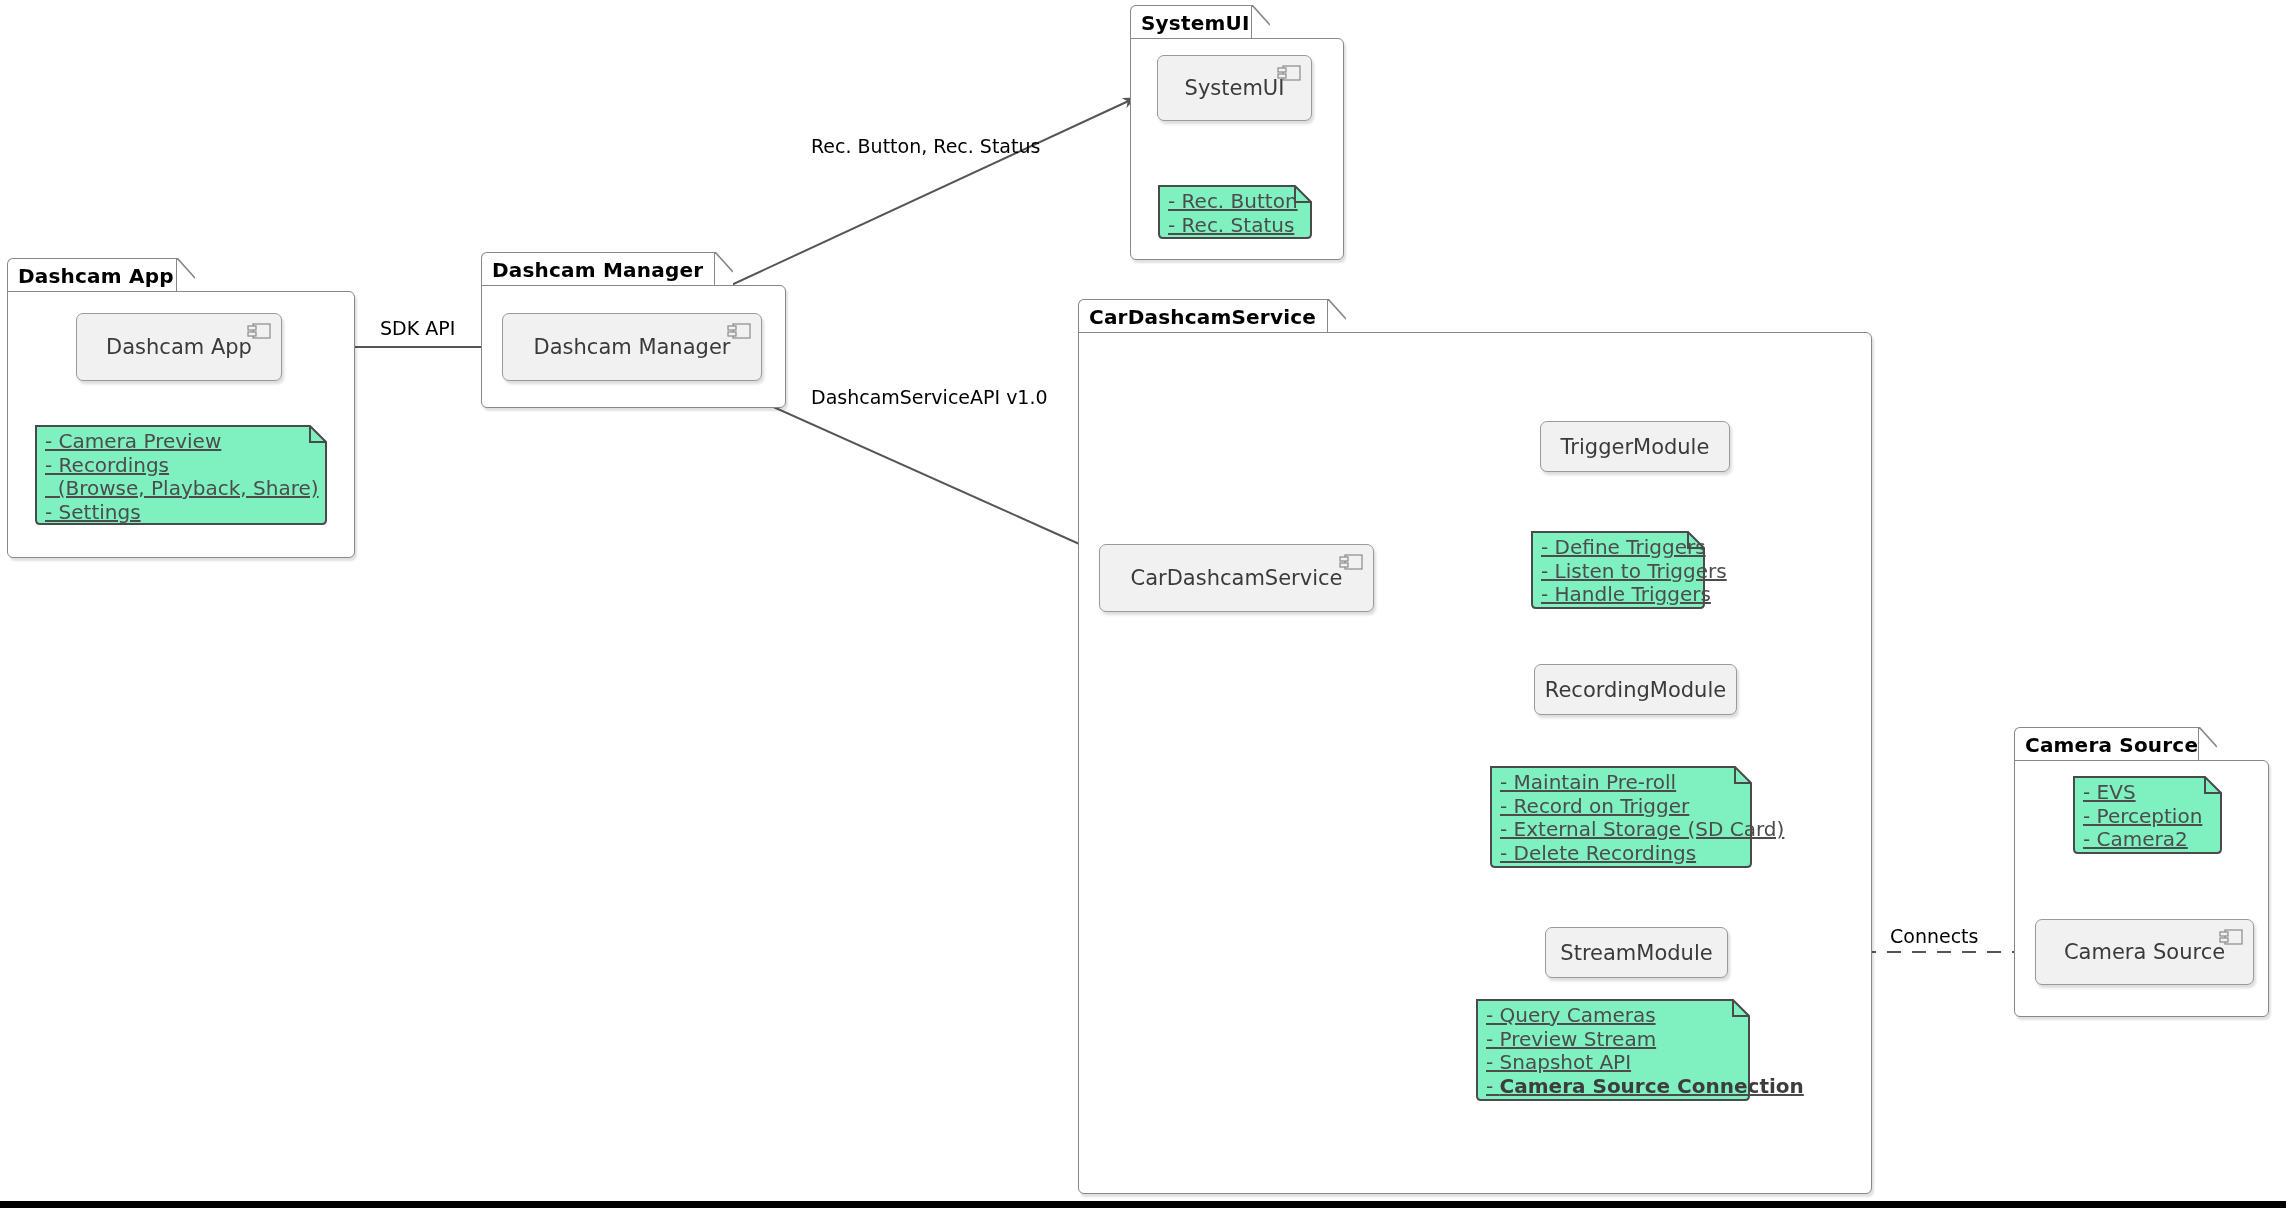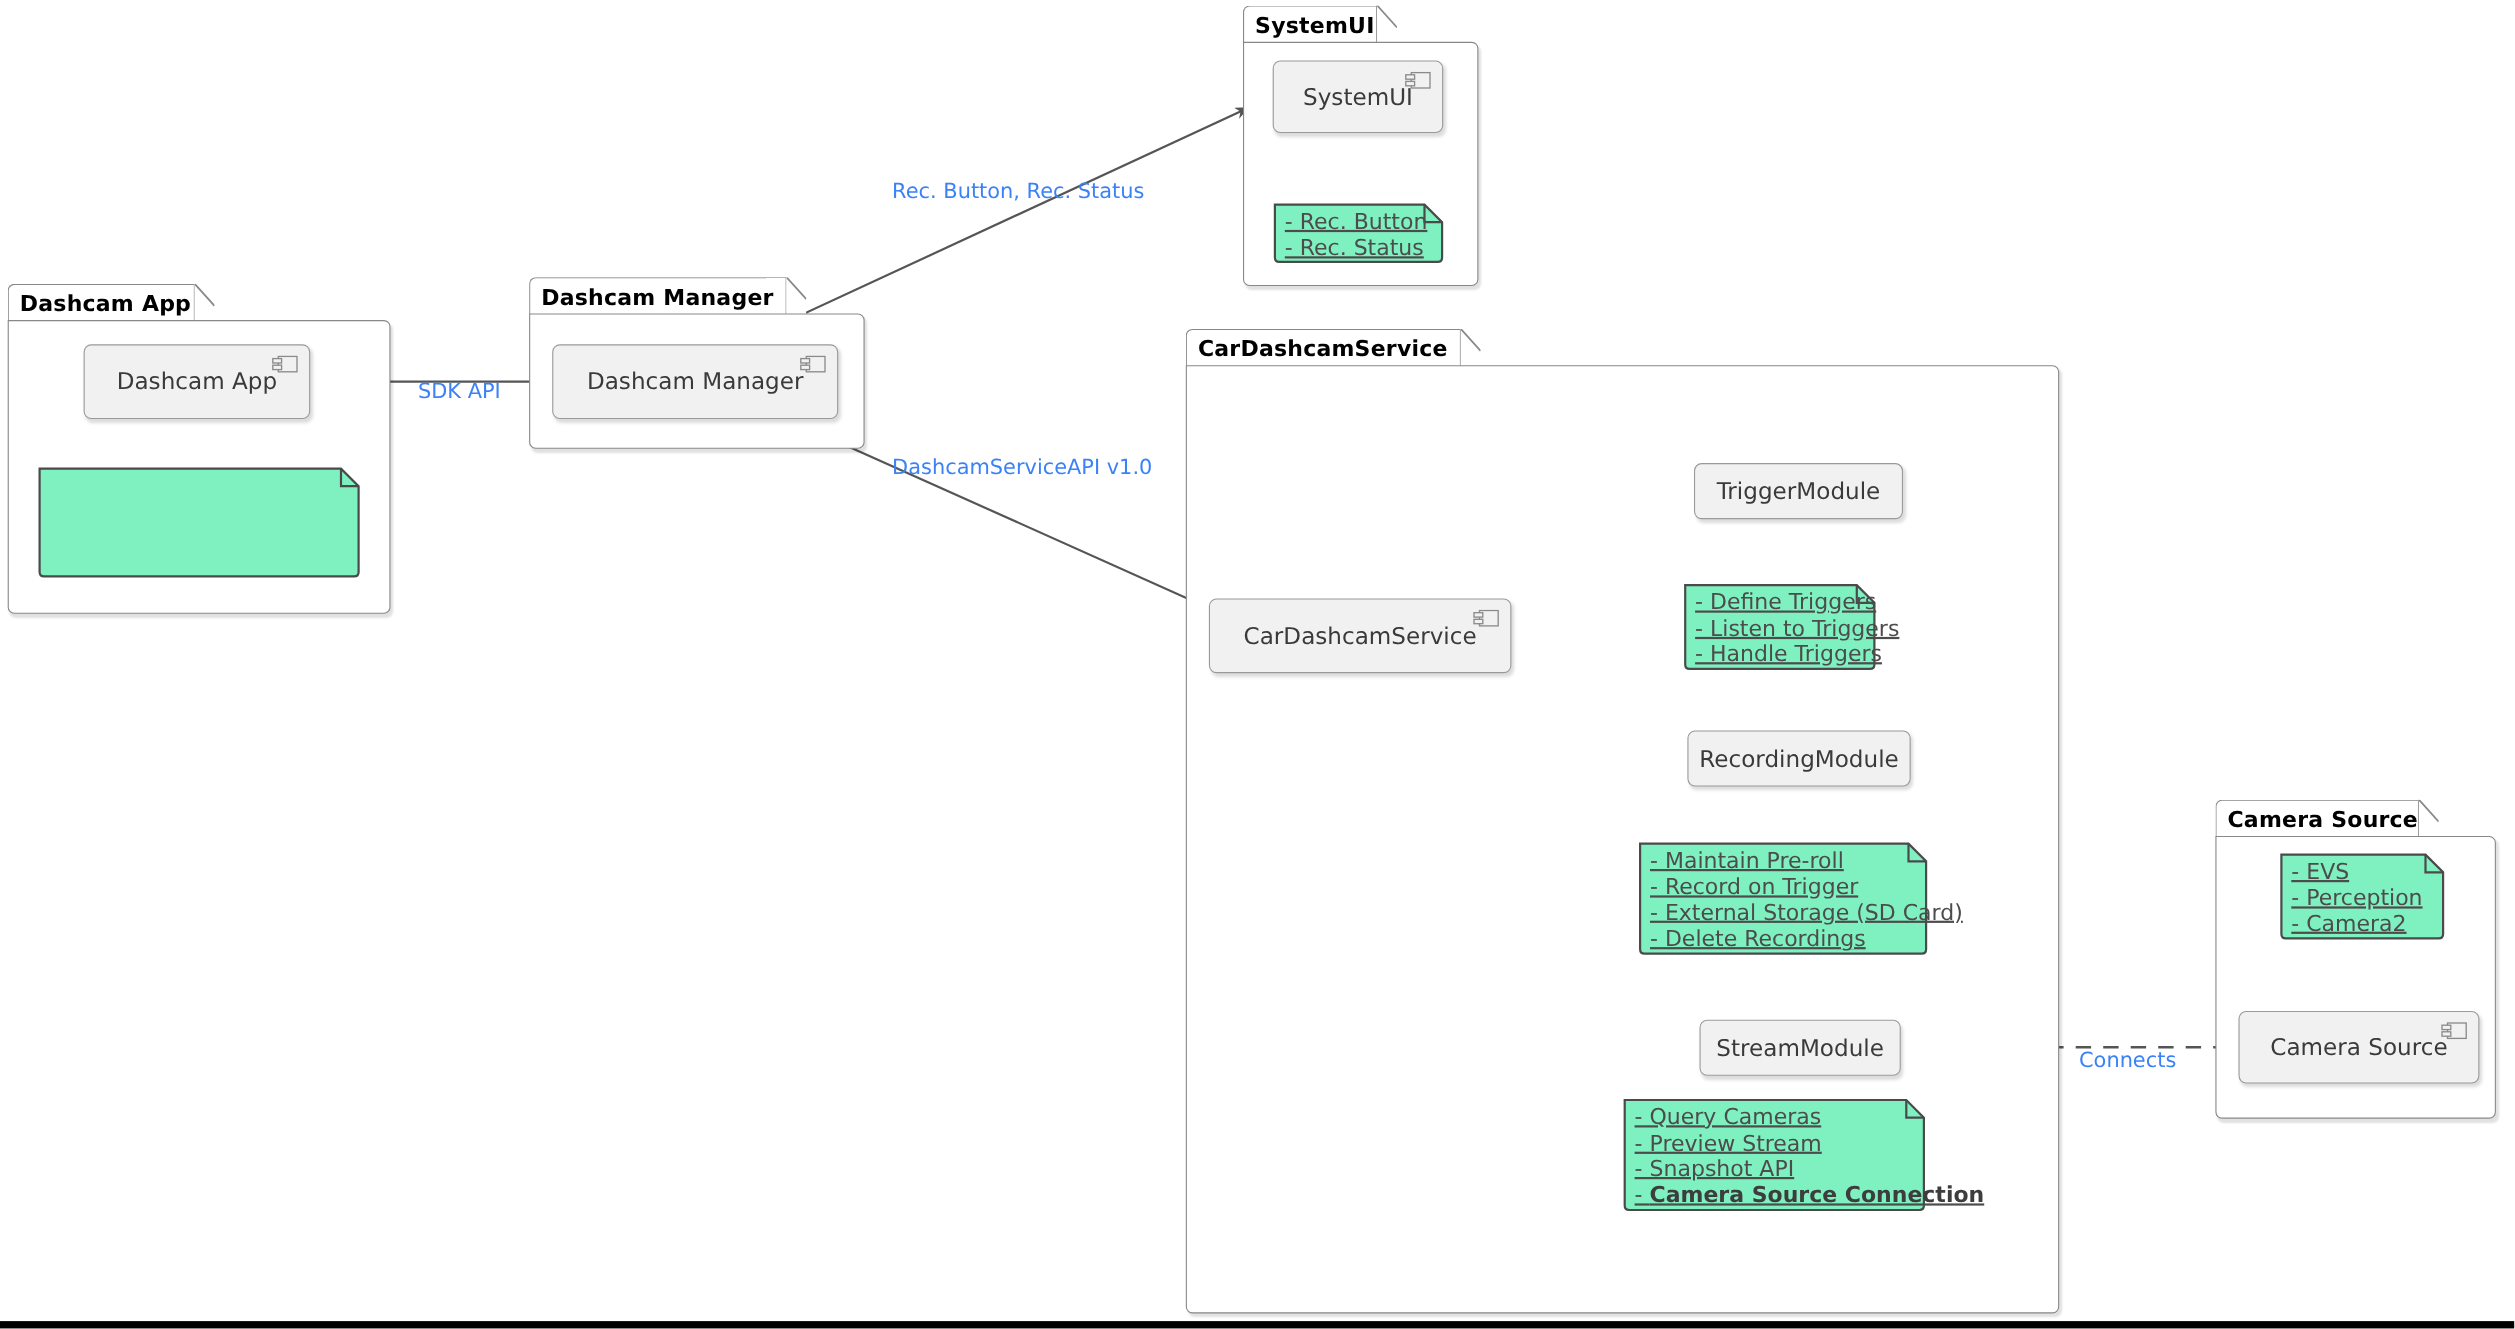--- a/index.html
+++ b/index.html
@@ -105,23 +105,22 @@
     line-height: 23.5px;
     color: #4c4c4c;
     white-space: pre;
     text-decoration: underline;
   }
   .note-text b { color: #3d3d3d; }
   
   .elabel {
     position: absolute;
     font-size: 19px;
-    color: #3b82f6;
+    color: #000000;
     white-space: nowrap;
-    margin-top: 28px;
   }
   
   #bottombar {
     position: absolute;
     left: 0;
     bottom: 0;
     width: 2286px;
     height: 7px;
     background: #000000;
   }
@@ -183,20 +182,21 @@
       <rect x="1" y="3" width="8" height="4" fill="#F1F1F1" stroke="#8a8a8a" stroke-width="1.2"></rect>
       <rect x="1" y="9" width="8" height="4" fill="#F1F1F1" stroke="#8a8a8a" stroke-width="1.2"></rect>
     </svg>
   </div>
 
   <div class="note" style="left:32px; top:422px; width:298px; height:106px;">
     <svg class="note-svg" width="298" height="106" viewBox="0 0 298 106">
       <path d="M4,4 L278,4 L294,20 L294,98 Q294,102 290,102 L8,102 Q4,102 4,98 Z" fill="#7FF0C0" stroke="#4a4a4a" stroke-width="2"></path>
       <path d="M278,4 L278,20 L294,20" fill="none" stroke="#4a4a4a" stroke-width="2"></path>
     </svg>
+    <div class="note-text"><div>- Camera Preview</div><div>- Recordings</div><div>  (Browse, Playback, Share)</div><div>- Settings</div></div>
   </div>
 
   <div class="pkg" style="left:481px; top:252px; width:305px; height:156px;">
     <div class="pkg-tab" style="width:234px;">
       <span class="pkg-tab-label">Dashcam Manager</span>
     </div>
     <svg class="pkg-tab-corner" style="left:234px;" viewBox="0 0 18 34">
       <path d="M0,0 L18,20 L18,34 L0,34 Z" fill="#ffffff" stroke="none"></path>
       <path d="M0,0 L18,20" stroke="#888888" stroke-width="1.6" fill="none"></path>
     </svg>

